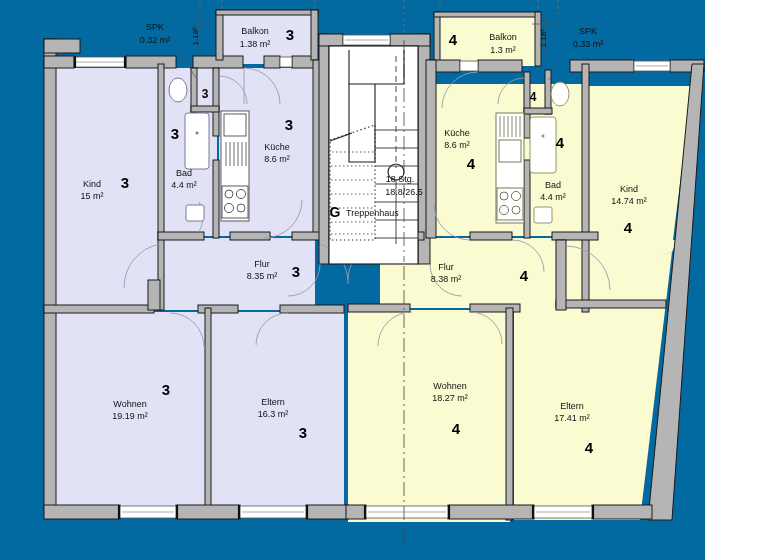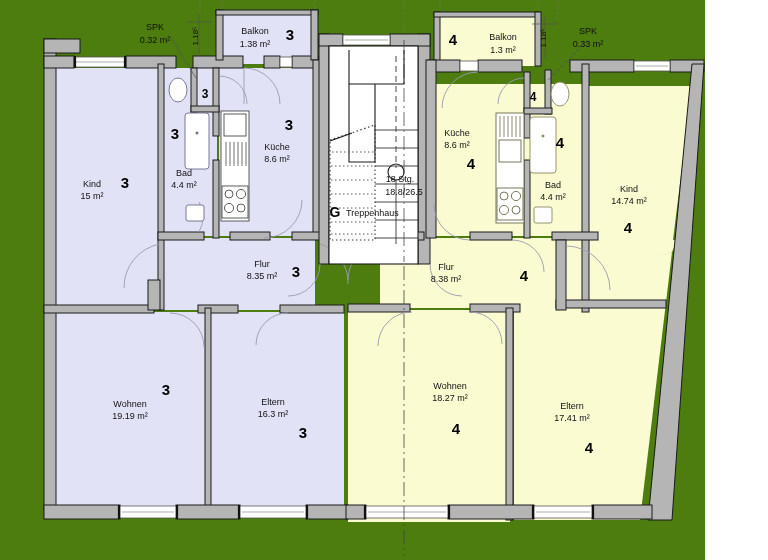--- a/index.html
+++ b/index.html
@@ -12,21 +12,21 @@
     width: 768px;
     height: 560px;
     font-family: "Liberation Sans", sans-serif;
     overflow: hidden;
     position: relative;
   }
   #floorplan-root {
     position: relative;
     width: 705px;
     height: 560px;
-    background: #4d7c0f;
+    background: #0369a1;
   }
   svg.plan {
     position: absolute;
     top: 0; left: 0;
     width: 768px;
     height: 560px;
     display: block;
   }
   .room-label {
     font-family: "Liberation Sans", sans-serif;

